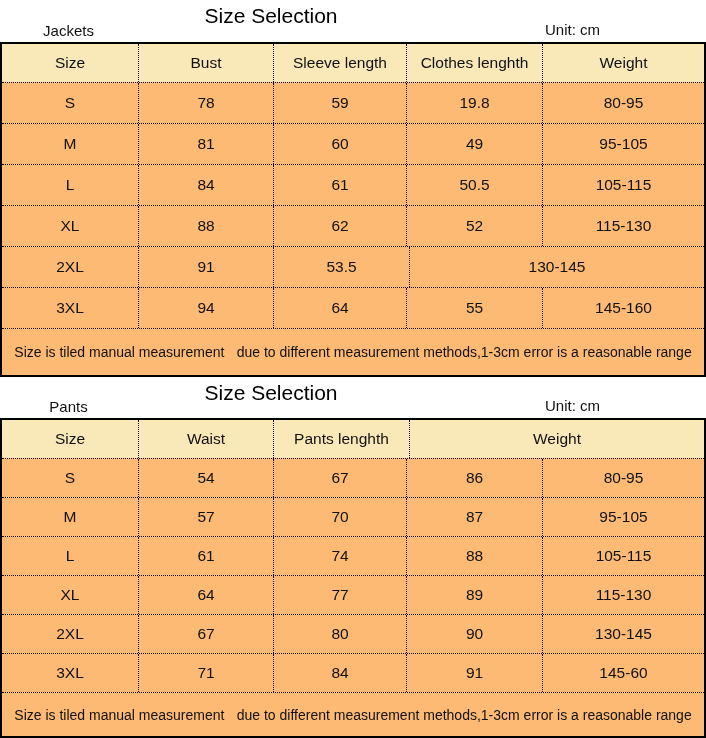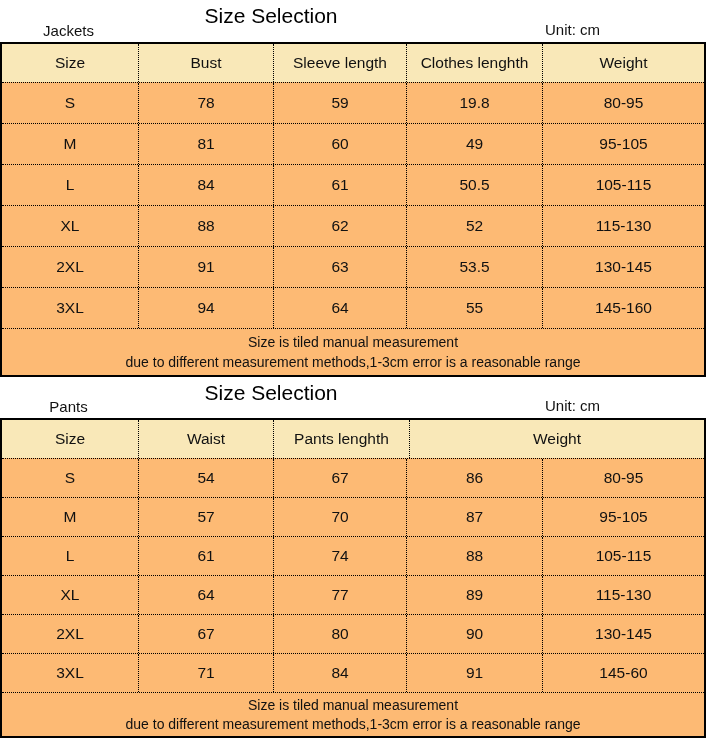--- a/index.html
+++ b/index.html
@@ -52,21 +52,21 @@
   }
   .col0 { width: 137px; }
   .col1 { width: 135px; }
   .col2 { width: 133px; text-align: center; }
   .col3 { width: 136px; }
   .col4 { flex: 1; }
   .col0, .col1, .col2, .col3 { border-right: 1px dotted #000; }
   .notes {
     flex: 1;
     border-top: 1px dotted #000;
-    display: flex; flex-direction: column;
+    display: flex; flex-direction: row;
     justify-content: space-evenly; align-items: center;
     padding: 2px 0;
   }
   .note { font-size: 14px; color: #111; white-space: nowrap; }
 </style>
 </head>
 <body>
 
 <div class="page">
 
@@ -109,21 +109,20 @@
           <div class="row">
             <div class="cell col0">XL</div>
             <div class="cell col1">88</div>
             <div class="cell col2">62</div>
             <div class="cell col3">52</div>
             <div class="cell col4">115-130</div>
           </div>
           <div class="row">
             <div class="cell col0">2XL</div>
             <div class="cell col1">91</div>
-            <div class="cell col2">63</div>
             <div class="cell col3">53.5</div>
             <div class="cell col4">130-145</div>
           </div>
           <div class="row">
             <div class="cell col0">3XL</div>
             <div class="cell col1">94</div>
             <div class="cell col2">64</div>
             <div class="cell col3">55</div>
             <div class="cell col4">145-160</div>
           </div>

